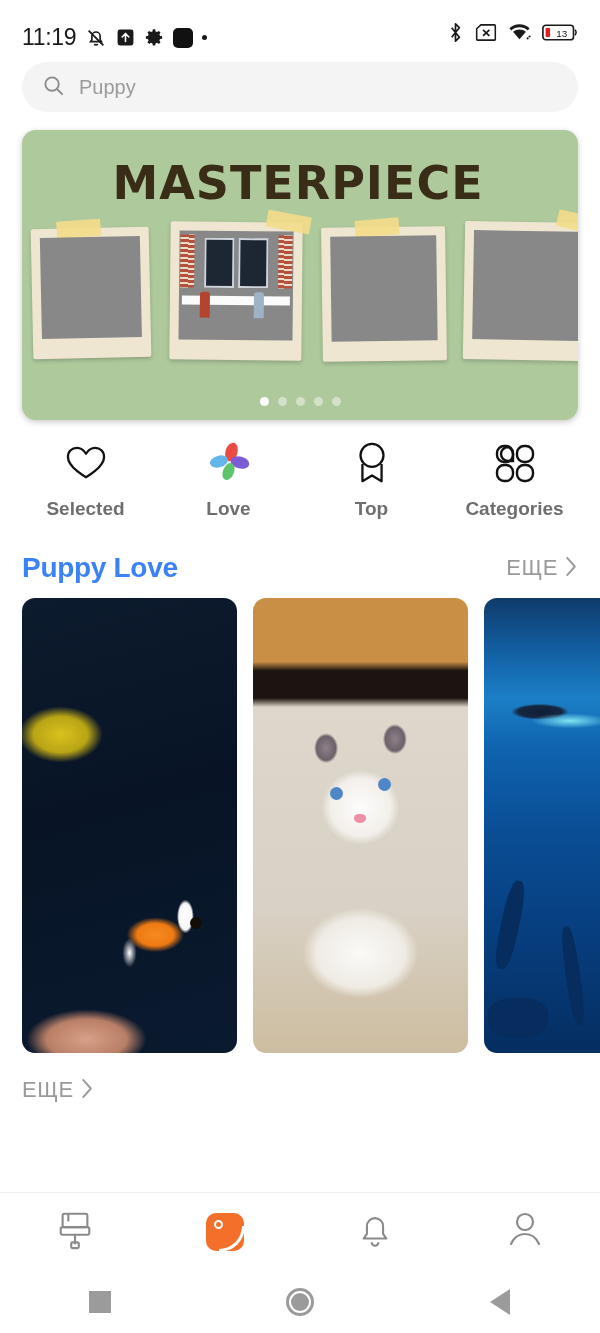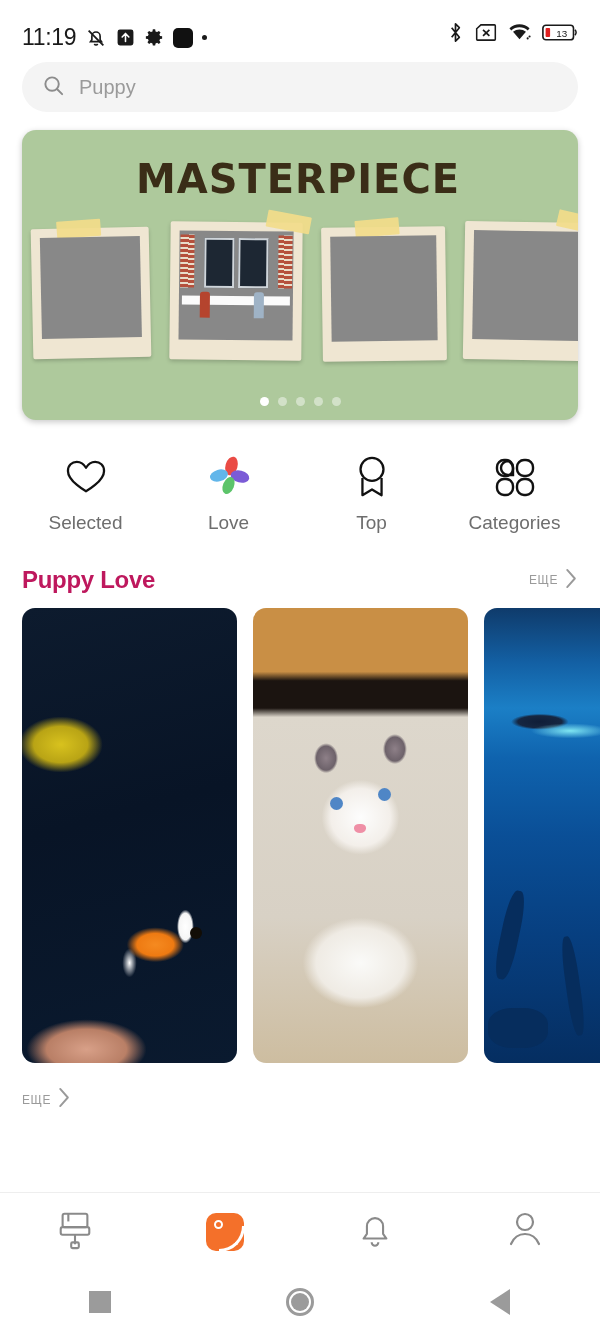--- a/index.html
+++ b/index.html
@@ -31,21 +31,21 @@
   .search-ph { font-size:20px; color:#9a9a9a; }
 
   
   .bannerwrap { padding:18px 22px 0; }
   .banner {
     position:relative; height:290px; border-radius:14px; overflow:hidden;
     background:#aec99c; box-shadow:0 2px 6px rgba(0,0,0,.22);
   }
   .banner-title {
     position:absolute; top:26px; left:0; right:4px; text-align:center;
-    font-size:40px; font-weight:700; color:#3a2d17;
+    font-size:46px; font-weight:700; color:#3a2d17;
     letter-spacing:1px; font-family:"DejaVu Sans", sans-serif;
   }
   .collage { position:absolute; bottom:38px; left:0; right:0; height:160px; }
   .poly {
     position:absolute; background:#efe6d2; border-radius:2px;
     box-shadow:0 2px 4px rgba(0,0,0,.2);
     padding:9px 9px 20px 9px;
   }
   .poly .ph { width:100%; height:100%; background:#888; overflow:hidden; position:relative; }
   .tape {
@@ -85,33 +85,33 @@
       linear-gradient(#a9ccdb 0%,#bcd7e2 100%);
   }
   .dots {
     position:absolute; bottom:14px; left:0; right:0;
     display:flex; justify-content:center; gap:9px;
   }
   .dot { width:9px; height:9px; border-radius:50%; background:rgba(255,255,255,.45); }
   .dot.on { background:#ffffff; }
 
   
-  .cats { display:flex; padding:34px 14px 0; }
+  .cats { display:flex; padding:20px 14px 0;font-weight:bold; }
   .cat { flex:1; display:flex; flex-direction:column; align-items:center; gap:12px; }
   .cat-ico { height:46px; display:flex; align-items:center; justify-content:center; }
   .cat-lbl { font-size:19px; color:#6e6e6e; }
 
   
   .sec-head {
     display:flex; align-items:center; justify-content:space-between;
     padding:32px 22px 14px;
   }
-  .sec-title { font-size:24px; font-weight:700; color:#be185d; letter-spacing:-.3px; }
+  .sec-title { font-size:28px; font-weight:700; color:#3b82f6; letter-spacing:-.3px; }
   .sec-more { display:flex; align-items:center; gap:7px; }
-  .sec-more-t { font-size:12px; color:#9a9a9a; letter-spacing:.6px; }
+  .sec-more-t { font-size:22px; color:#9a9a9a; letter-spacing:.6px; }
 
   .cards { display:flex; gap:16px; padding:0 0 0 22px; }
   .card { height:455px; border-radius:13px; overflow:hidden; flex:none; position:relative; }
   .c1 { width:215px; }
   .c2 { width:215px; }
   .c3 { width:215px; }
 
   
   .img-fish { width:100%; height:100%;
     background:

